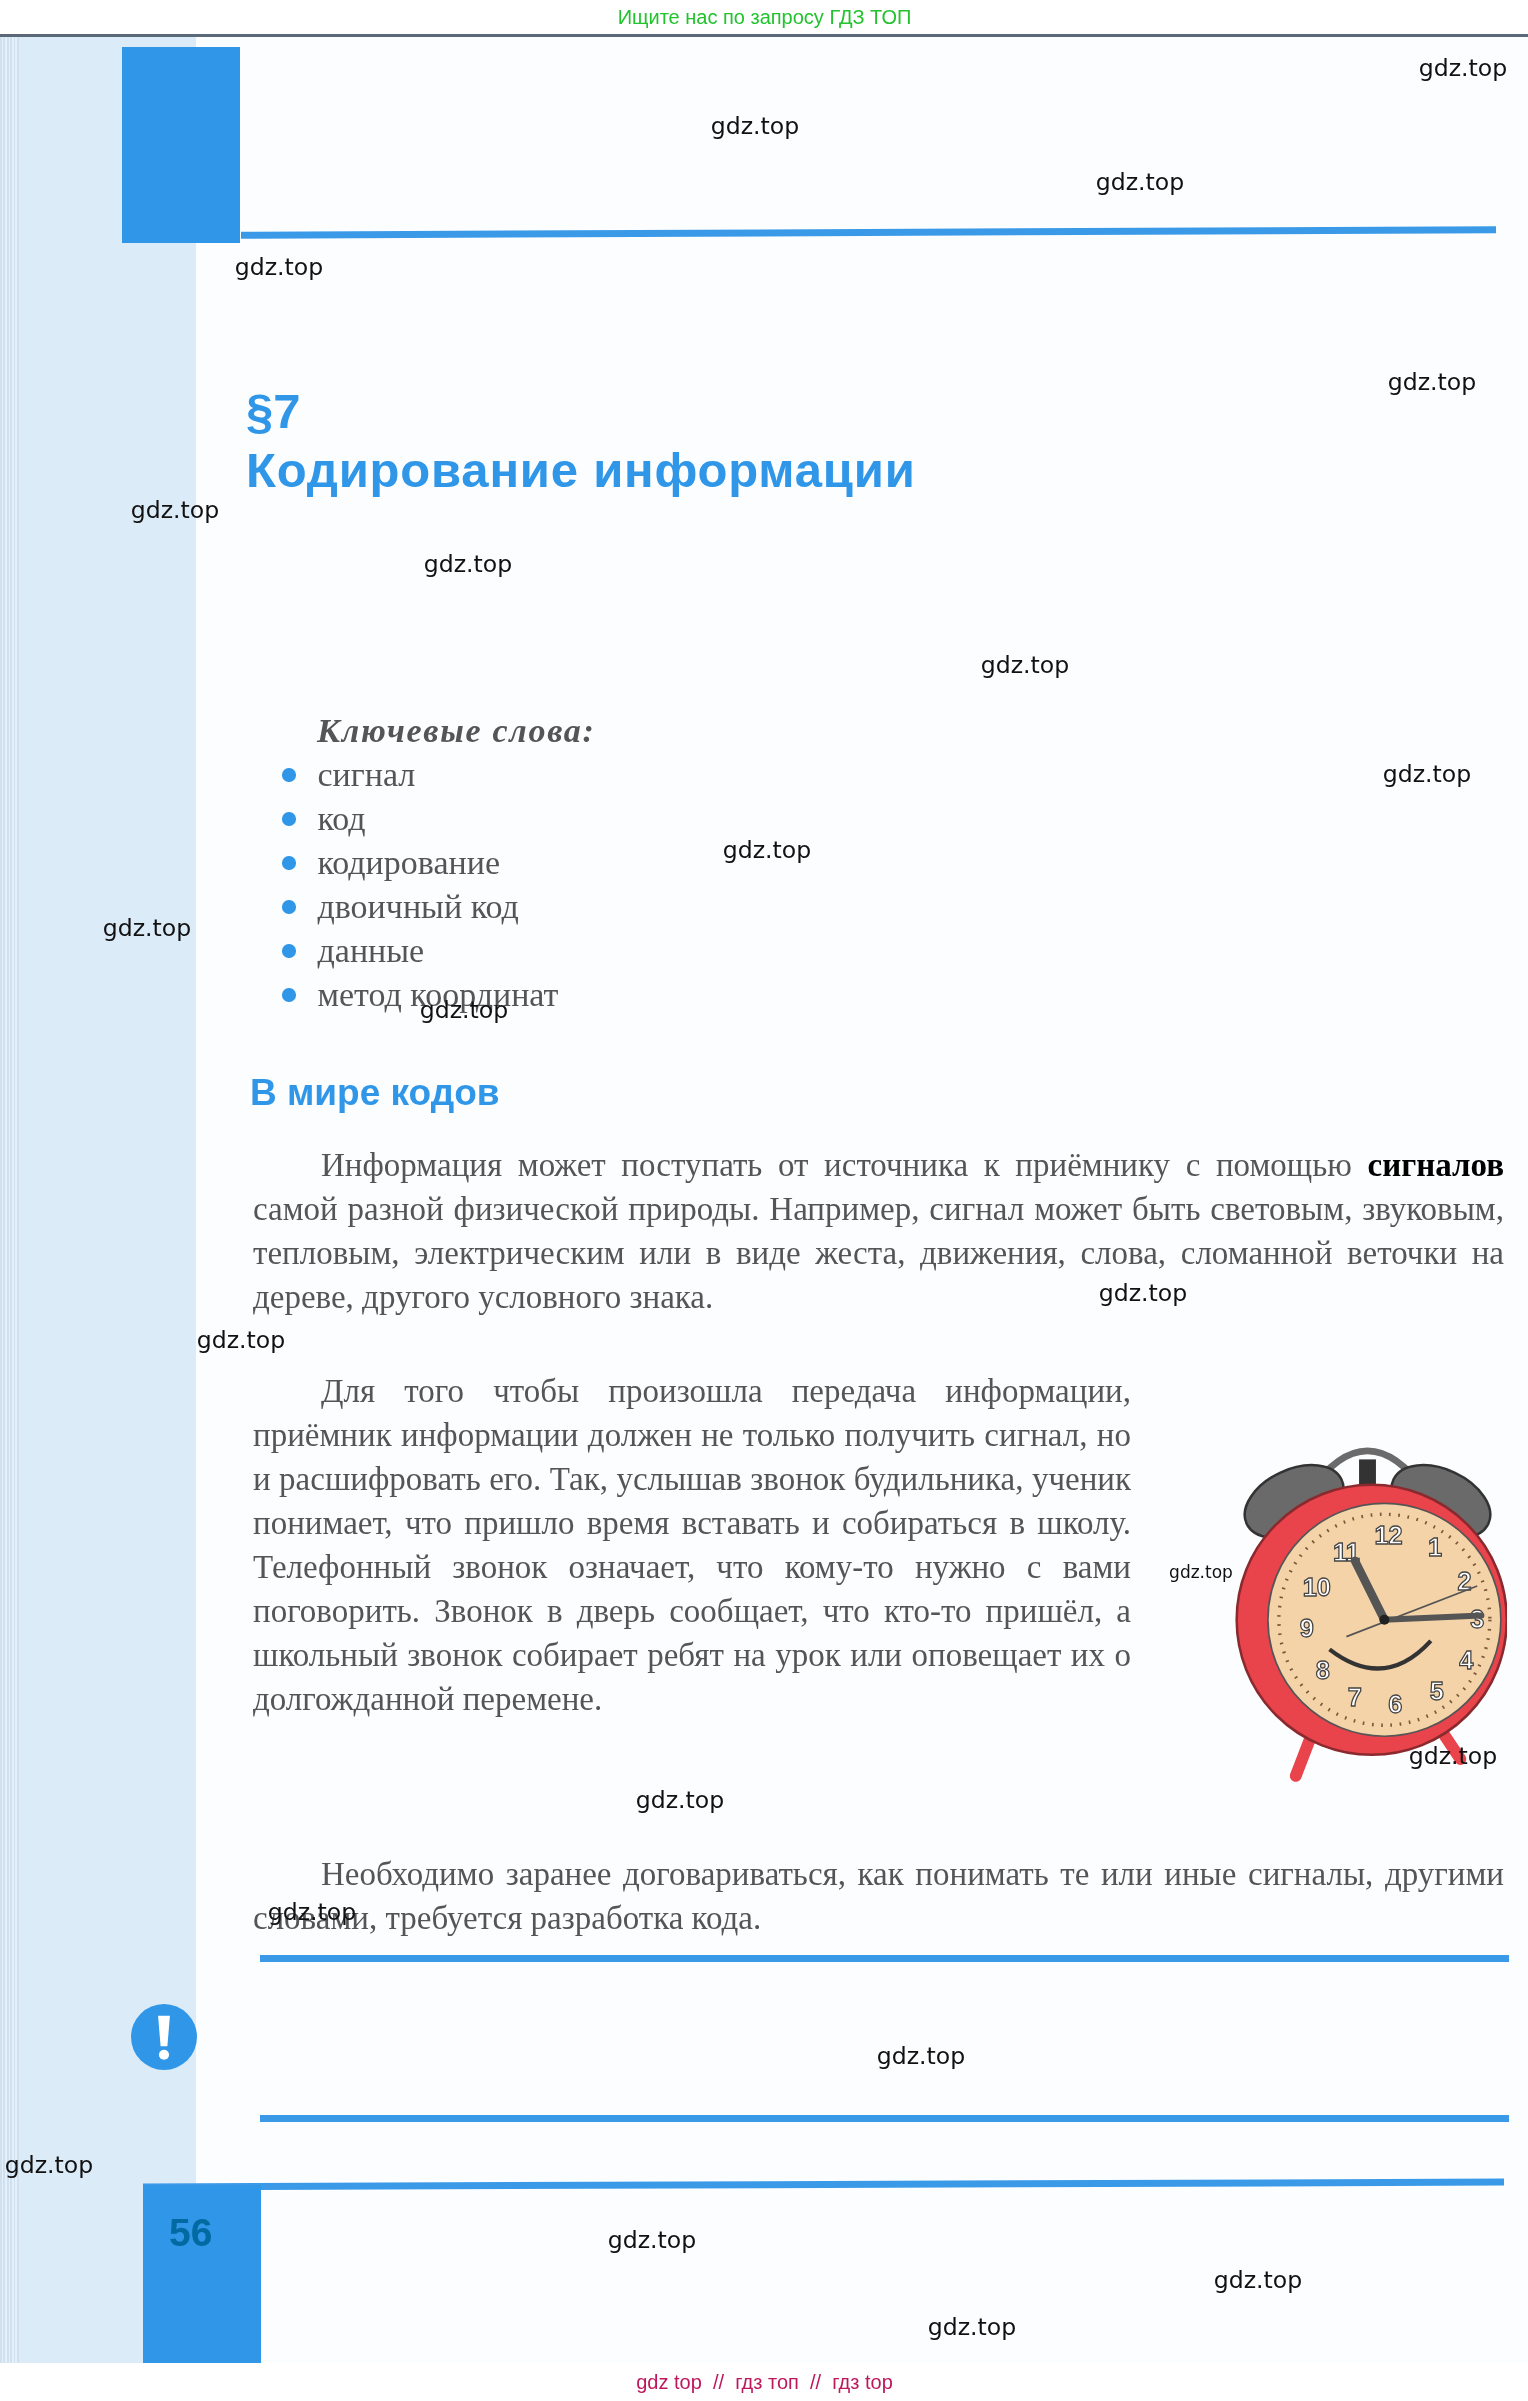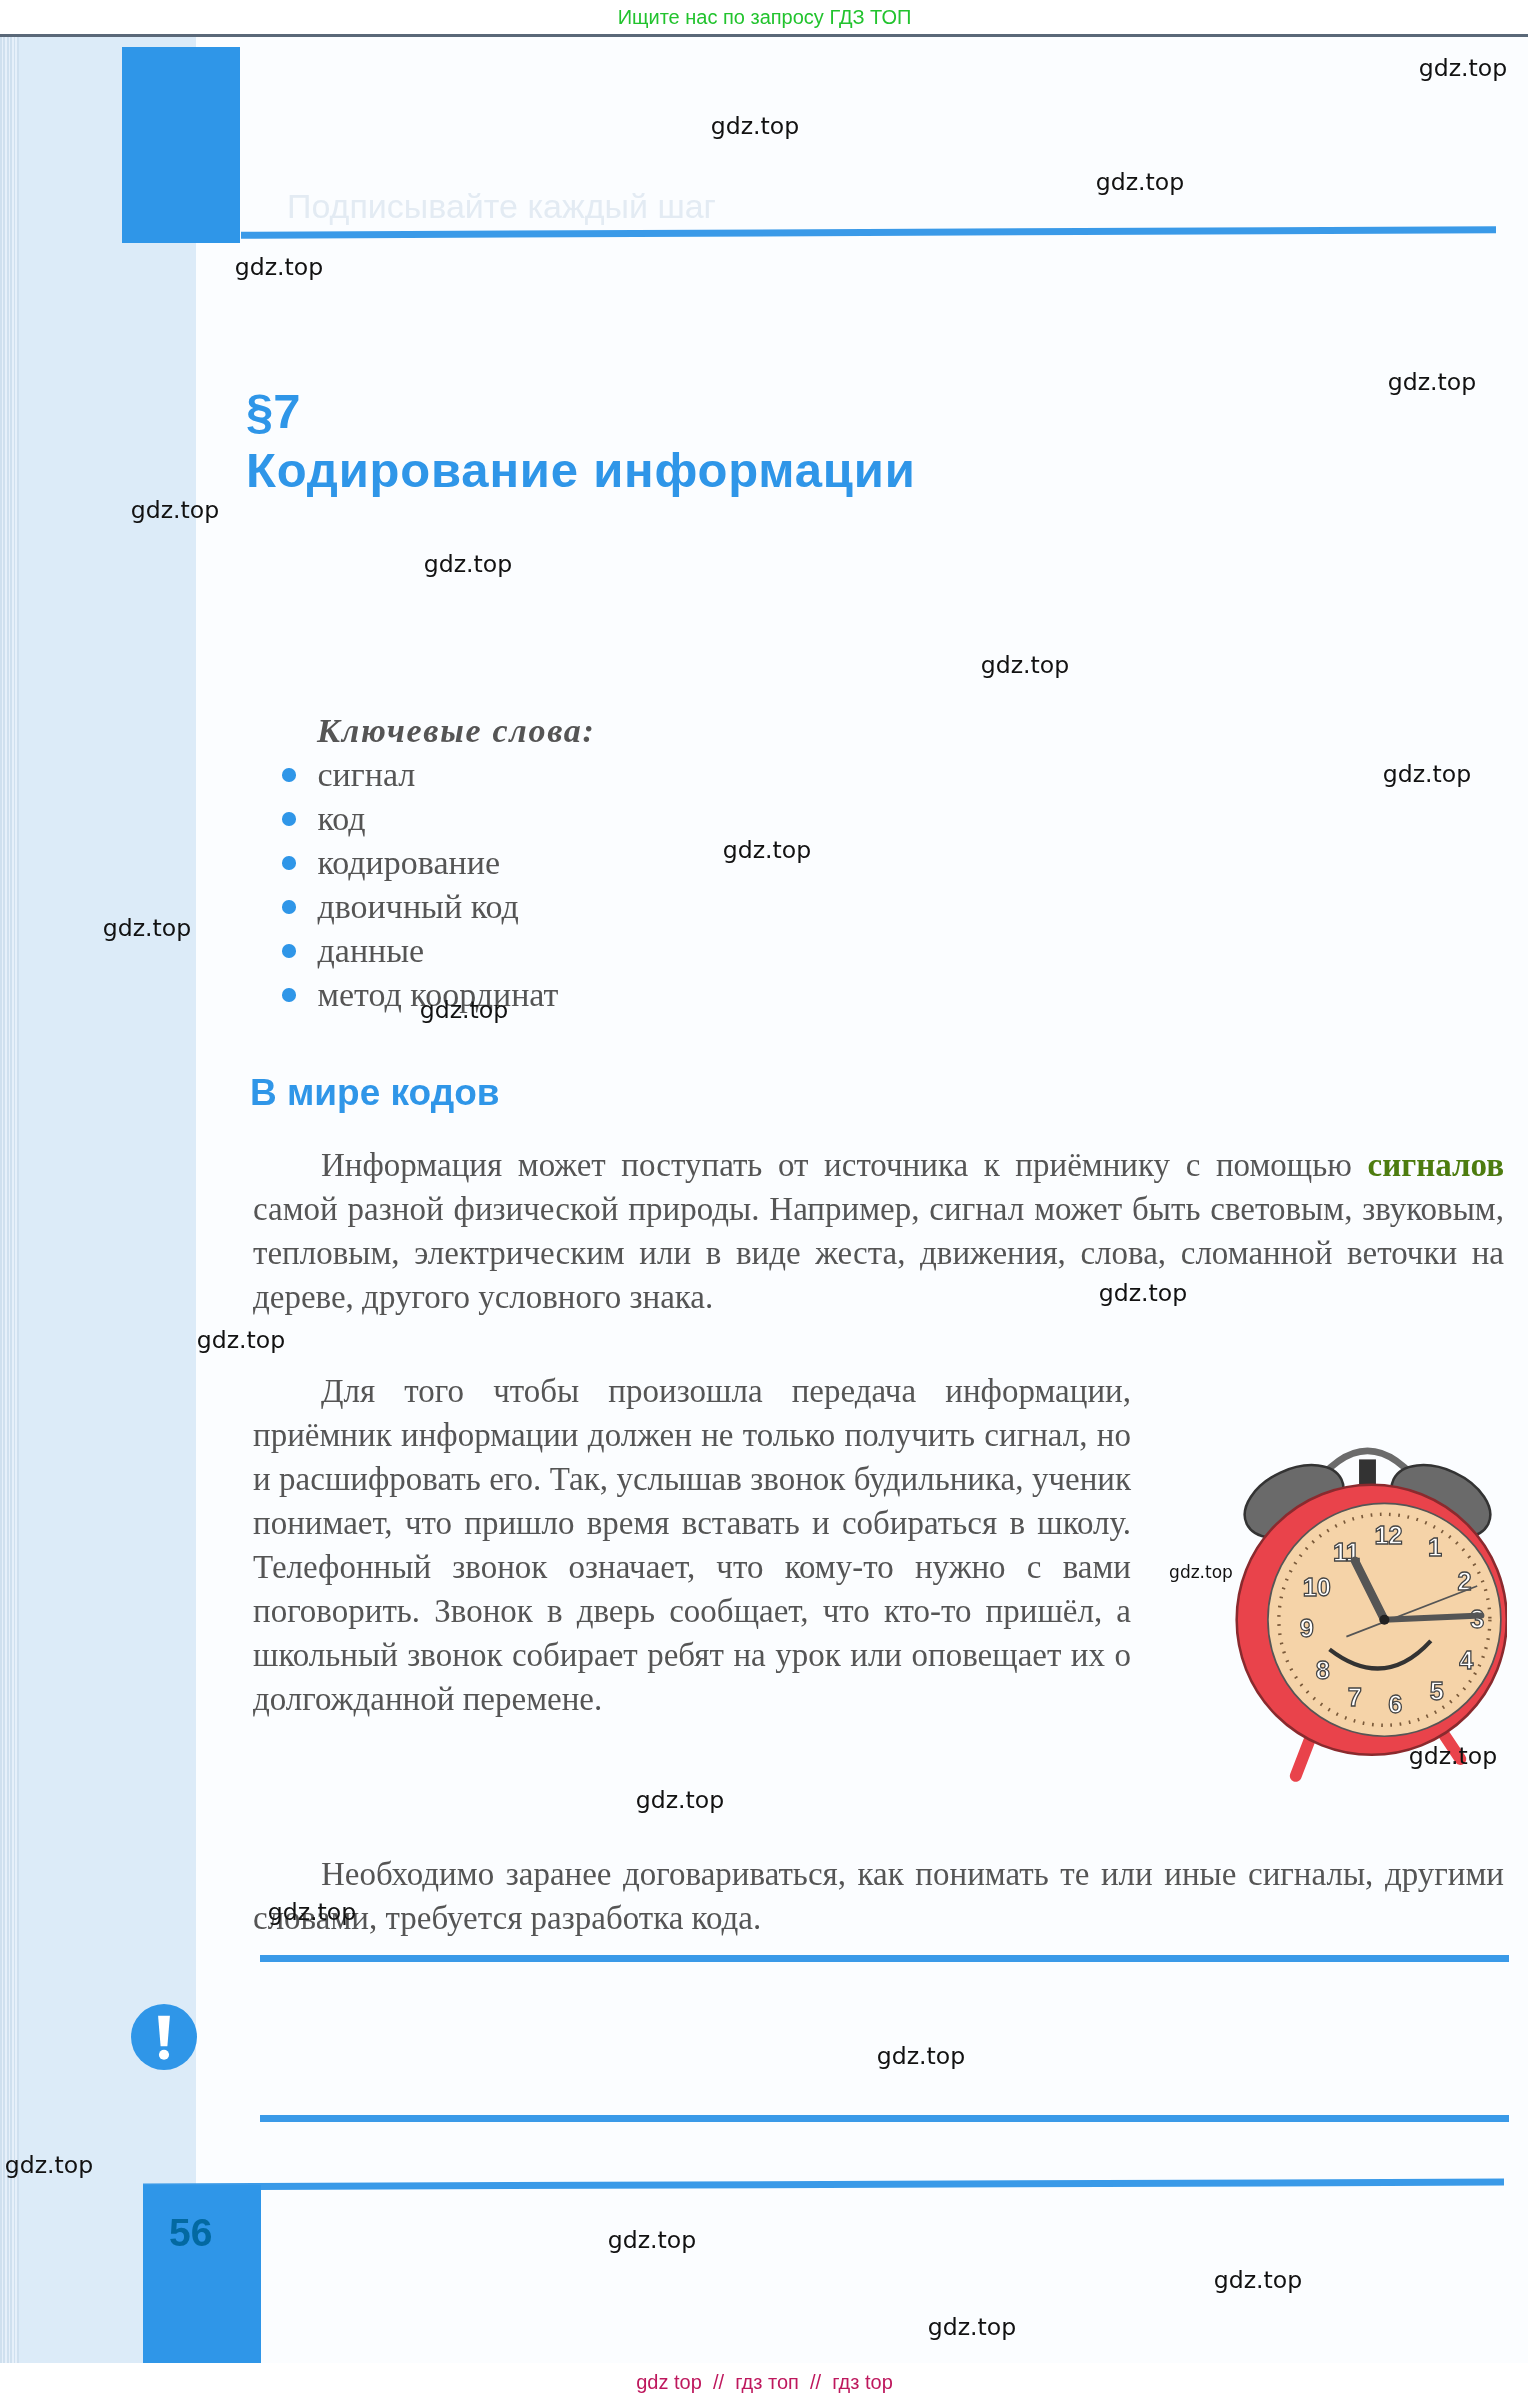--- a/index.html
+++ b/index.html
@@ -13,21 +13,21 @@
   .faded { position:absolute; color:#e3ebf3; font-family:"Liberation Sans", sans-serif; }
   .section-num { position:absolute; left:246px; top:346px; font-family:"Liberation Sans", sans-serif; font-weight:bold; font-size:49px; color:#2f96e8; }
   .section-title { position:absolute; left:246px; top:405px; font-family:"Liberation Sans", sans-serif; font-weight:bold; font-size:49px; color:#2f96e8; letter-spacing:0.8px; }
   .kw-heading { position:absolute; left:317px; top:675px; font-style:italic; font-weight:bold; font-size:34px; color:#555; letter-spacing:1.7px; }
   .kw-list { position:absolute; left:282px; top:716px; margin:0; padding:0; list-style:none; }
   .kw-list li { height:44px; font-size:34px; color:#555; display:flex; align-items:center; }
   .kw-list .dot { width:13.5px; height:13.5px; border-radius:50%; background:#2f96e8; margin-right:22px; display:inline-block; }
   .sub-heading { position:absolute; left:250px; top:1035px; font-family:"Liberation Sans", sans-serif; font-weight:bold; font-size:37px; color:#2f96e8; }
   .body-text { position:absolute; font-size:33px; line-height:44px; color:#555; text-align:justify; }
   .body-text p { margin:0; text-indent:68px; }
-  .body-text b { color:#4d7c0f; }
+  .body-text b { color:#000000; }
   .p1 { left:253px; top:1106px; width:1251px; }
   .p2 { left:253px; top:1332px; width:878px; }
   .p3 { left:253px; top:1815px; width:1251px; }
   .clock { position:absolute; left:1228px; top:1338px; width:279px; height:422px; }
   .def-rule { position:absolute; left:260px; height:6.8px; background:#3a9ae8; width:1249px; }
   .def-box { position:absolute; left:329px; top:1958px; width:1178px; font-family:"Liberation Sans", sans-serif; font-size:30px; line-height:39px; color:#555; text-align:justify; }
   .def-box b { color:#444; }
   .warn-icon { position:absolute; left:131px; top:1967px; width:66px; height:66px; border-radius:50%; background:#2f96e8; }
   .bottom-tab { position:absolute; left:143px; top:2148px; width:118px; height:181px; background:#2f96e8; }
   .bottom-rule { position:absolute; left:143px; top:2144px; width:1361px; height:6.8px; background:#3a9ae8; transform:rotate(-0.2deg); }
@@ -40,21 +40,20 @@
 <body>
 
 <div class="top-banner">
   <span style="color:#22c32e">Ищите нас по запросу ГДЗ ТОП</span>
 </div>
 
 <div class="page">
   <div class="margin-strip"></div>
   <div class="top-tab"></div>
   <div class="top-rule"></div>
-  <div class="faded" style="left:287px;top:150px;font-size:34px;">Подписывайте каждый шаг</div>
 
   <div class="section-num">§7</div>
   <div class="section-title">Кодирование информации</div>
 
   <div class="kw-heading">Ключевые слова:</div>
   <ul class="kw-list">
     <li>
         <span class="dot"></span>
         <span>сигнал</span>
       </li>

